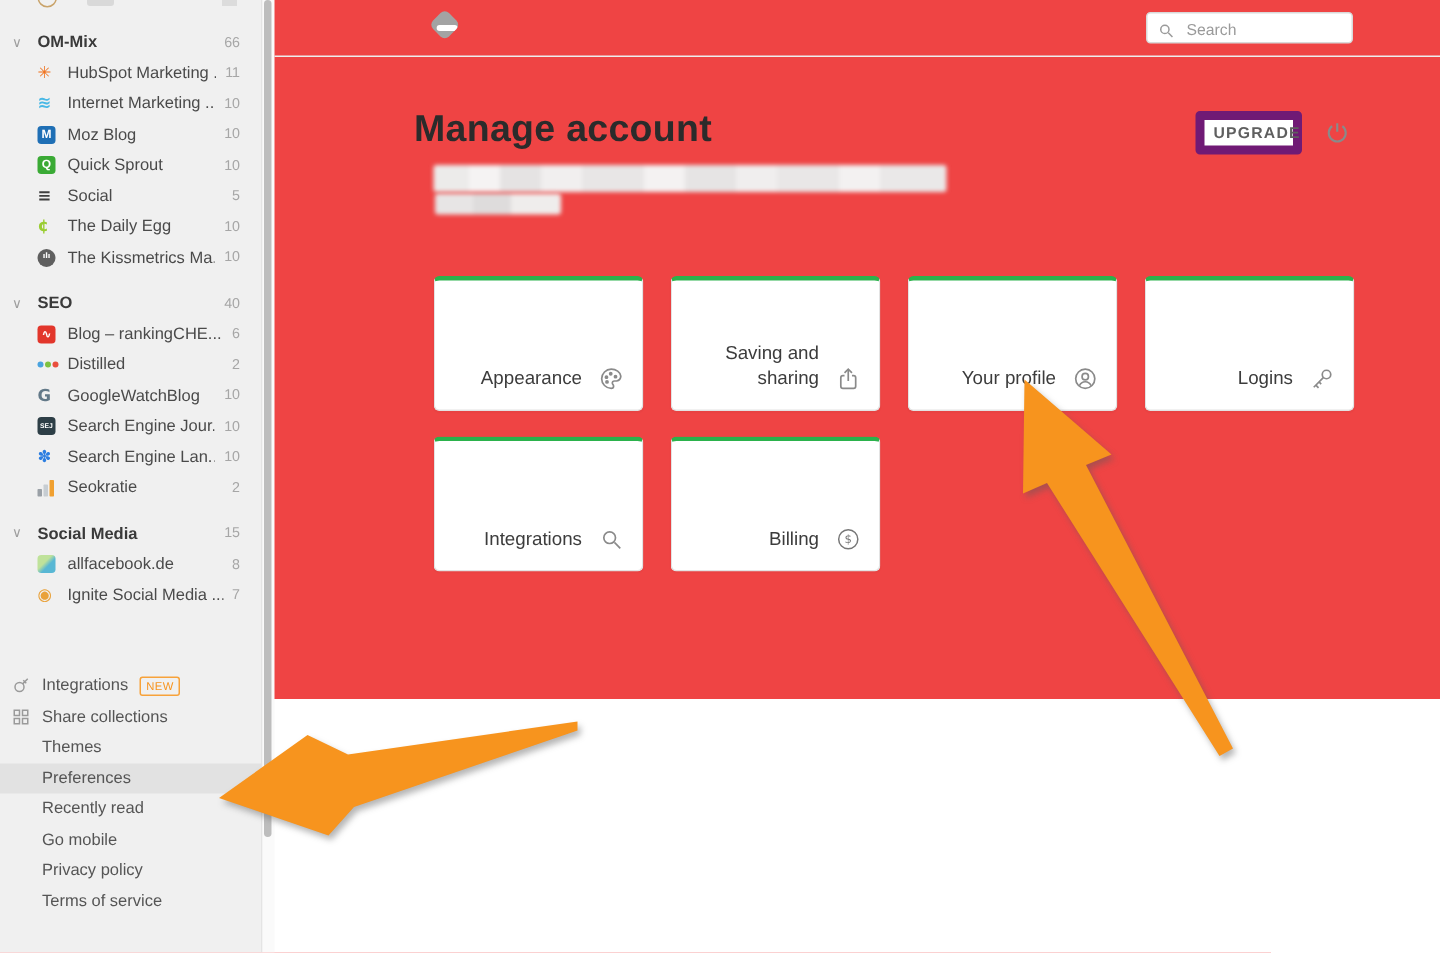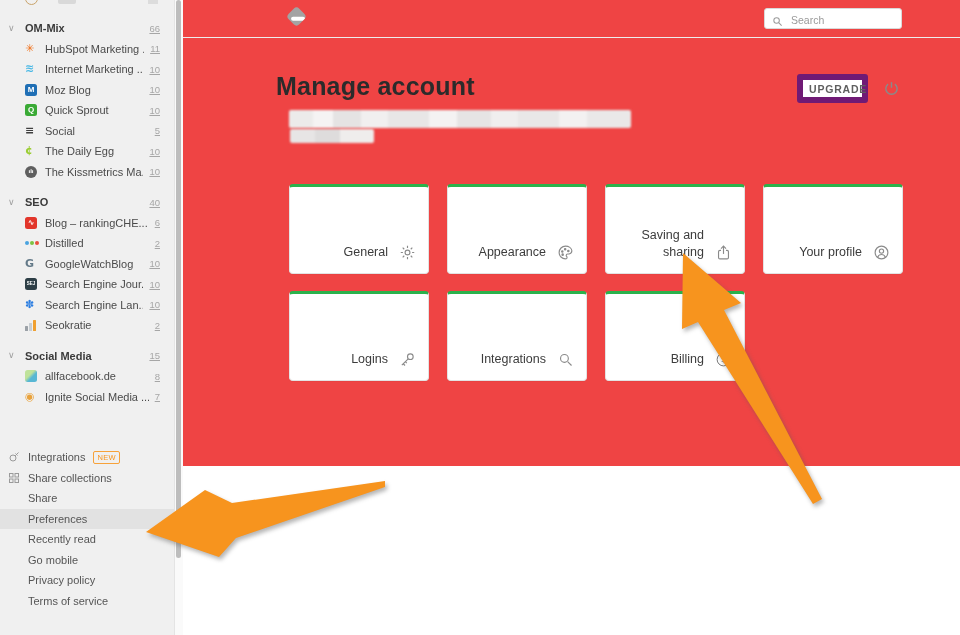--- a/index.html
+++ b/index.html
@@ -13,21 +13,21 @@
   .clipped-mark{position:absolute;left:58px;top:-4px;width:18px;height:8px;background:#d9d9d9;border-radius:2px;}
   .clipped-count{position:absolute;right:16px;top:-4px;width:10px;height:8px;background:#dcdcdc;}
   .fgroup{margin-top:8px;}
   .fgroup + .fgroup{margin-top:10px;}
   .frow{display:flex;align-items:center;height:20.5px;padding:0 14px 0 8px;cursor:pointer;}
   .chev{width:17px;color:#9e9e9e;font-size:9px;flex:none;line-height:1;}
   .ind{width:17px;flex:none;}
   .ficon{width:16px;flex:none;display:flex;align-items:center;justify-content:flex-start;margin-right:4px;}
   .flabel{flex:1;font-size:11px;color:#4a4a4a;white-space:nowrap;overflow:hidden;}
   .fhead .flabel{font-weight:700;color:#3a3a3a;}
-  .fcount{font-size:9.5px;color:#a6a6a6;margin-left:6px;flex:none;text-decoration:underline;}
+  .fcount{font-size:9.5px;color:#a6a6a6;margin-left:6px;flex:none;}
   .fi-glyph{font-family:"DejaVu Sans",sans-serif;font-size:11px;line-height:12px;font-weight:700;}
   .fi-badge{width:12px;height:12px;border-radius:2.5px;color:#fff;font-size:8px;font-weight:700;
     display:flex;align-items:center;justify-content:center;line-height:1;}
   .fi-circle{width:12px;height:12px;border-radius:50%;color:#fff;font-size:5px;font-weight:700;
     display:flex;align-items:center;justify-content:center;line-height:1;font-family:"DejaVu Sans",sans-serif;}
   .fi-dots{display:flex;gap:1px;align-items:center;}
   .fi-dots i{width:4px;height:4px;border-radius:50%;display:block;}
   .fi-bars{display:flex;gap:1px;align-items:flex-end;height:11px;}
   .fi-bars i{width:3px;display:block;border-radius:0.5px;}
   .utility{margin-top:40px;}
@@ -252,21 +252,21 @@
             <rect x="3" y="3" width="7" height="7"></rect>
             <rect x="14" y="3" width="7" height="7"></rect>
             <rect x="3" y="14" width="7" height="7"></rect>
             <rect x="14" y="14" width="7" height="7"></rect>
           </svg>
         </span>
         <span class="ulabel">Share collections</span>
       </div>
       <div class="urow">
         <span class="uicon"></span>
-        <span class="ulabel">Share</span>
+        <span class="ulabel">Themes</span>
       </div>
       <div class="urow row-selected">
         <span class="uicon"></span>
         <span class="ulabel">Preferences</span>
       </div>
       <div class="urow">
         <span class="uicon"></span>
         <span class="ulabel">Recently read</span>
       </div>
       <div class="urow">
@@ -310,29 +310,20 @@
       <path d="M12 3v8"></path>
         <path d="M7.2 5.8a8 8 0 1 0 9.6 0"></path>
       </svg>
   </button>
 
   <div class="blur1"></div>
   <div class="blur2"></div>
 
   <div class="cards" id="cards-grid">
       <div class="card">
-        <div class="card-label">General</div>
-        <div class="card-icon">
-          <svg width="17" height="17" viewBox="0 0 24 24" fill="none" stroke="#8a8a8a" stroke-width="1.6">
-            <circle cx="12" cy="12" r="3.4"></circle>
-            <path d="M12 2.5v3M12 18.5v3M2.5 12h3M18.5 12h3M5.2 5.2l2.2 2.2M16.6 16.6l2.2 2.2M18.8 5.2l-2.2 2.2M7.4 16.6l-2.2 2.2"></path>
-          </svg>
-        </div>
-      </div>
-      <div class="card">
         <div class="card-label">Appearance</div>
         <div class="card-icon">
           <svg width="17" height="17" viewBox="0 0 24 24" fill="none" stroke="#8a8a8a" stroke-width="1.6">
             <path d="M12 3a9 9 0 1 0 0 18c1.5 0 2.2-.9 2.2-2 0-.6-.2-1-.6-1.5-.4-.4-.6-.8-.6-1.4 0-1.1.9-2 2-2h2.1A4.9 4.9 0 0 0 21 9.5C20.5 5.7 16.6 3 12 3z"></path>
             <circle cx="7.5" cy="10.5" r="1" fill="#8a8a8a"></circle>
             <circle cx="11.5" cy="7.3" r="1" fill="#8a8a8a"></circle>
             <circle cx="16" cy="10" r="1" fill="#8a8a8a"></circle>
             <circle cx="8" cy="15" r="1" fill="#8a8a8a"></circle>
           </svg>
         </div>

